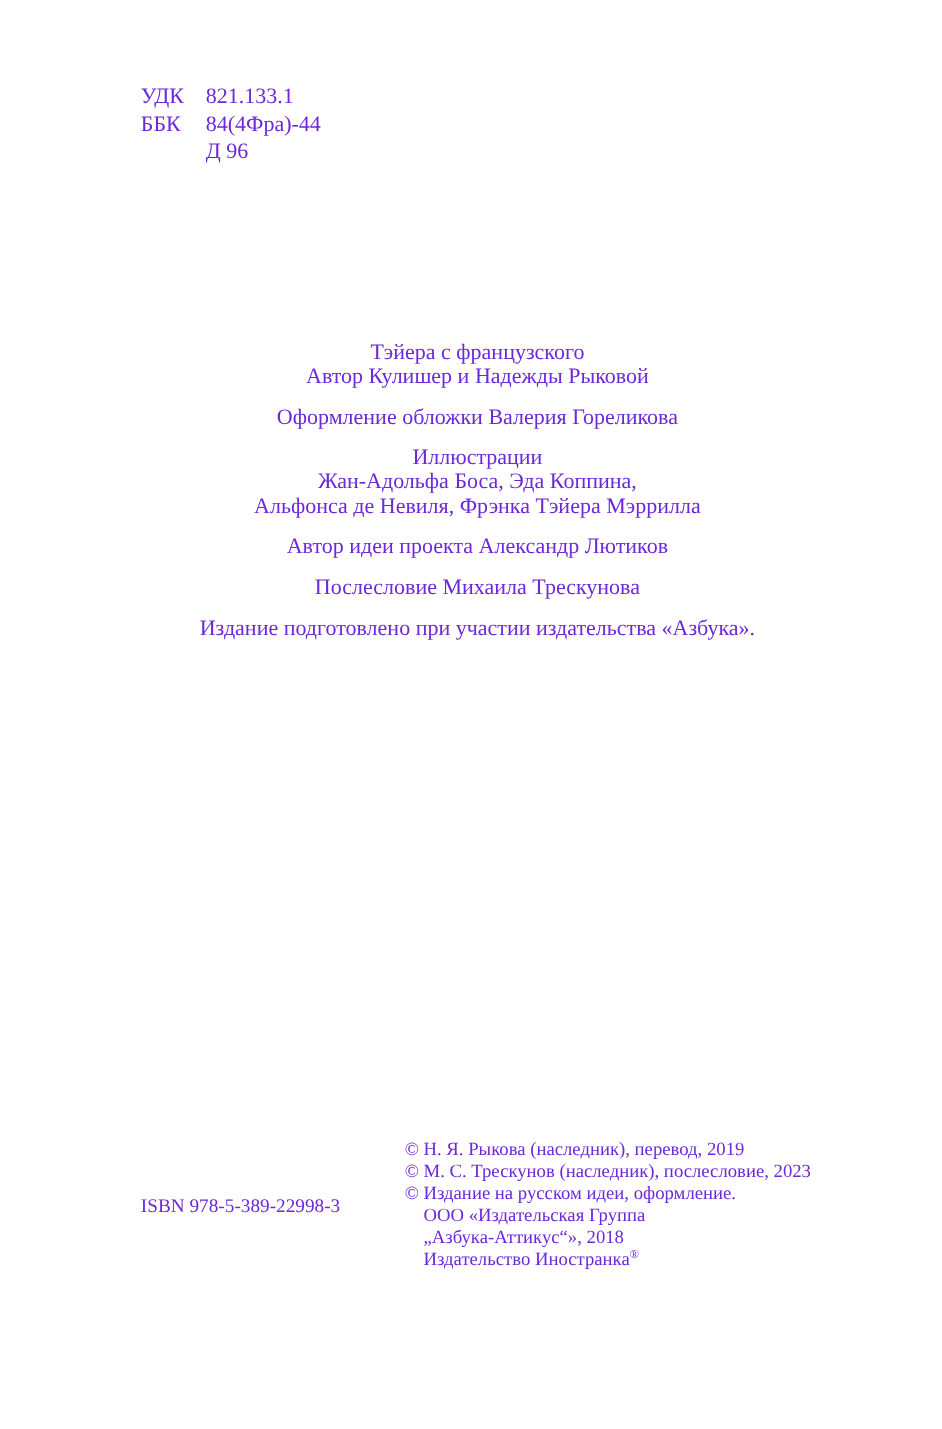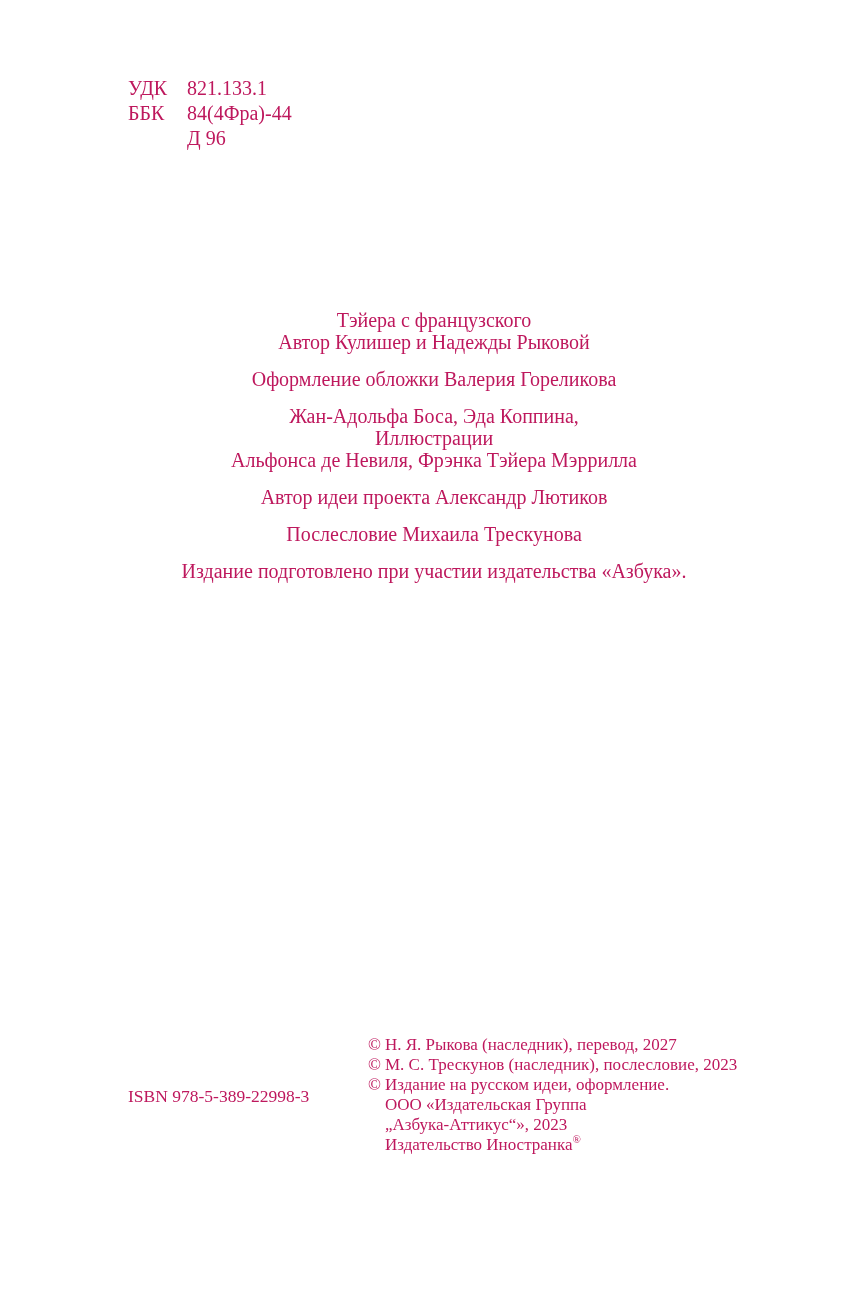--- a/index.html
+++ b/index.html
@@ -5,21 +5,21 @@
   html, body {
     margin: 0;
     padding: 0;
     background: #ffffff;
   }
   .page {
     position: relative;
     width: 856px;
     height: 1299px;
     background: #ffffff;
-    color: #be185d;
+    color: #6d28d9;
     font-family: "Liberation Serif", "DejaVu Serif", serif;
     overflow: hidden;
   }
 
   
   .catalog {
     position: absolute;
     left: 128px;
     top: 76px;
     font-size: 20px;
@@ -96,50 +96,50 @@
 
   <div class="credits">
     <div class="group">
       <div>Тэйера с французского</div>
       <div>Автор Кулишер и Надежды Рыковой</div>
     </div>
     <div class="group">
       <div>Оформление обложки Валерия Гореликова</div>
     </div>
     <div class="group">
+      <div>Иллюстрации</div>
       <div>Жан-Адольфа Боса, Эда Коппина,</div>
-      <div>Иллюстрации</div>
       <div>Альфонса де Невиля, Фрэнка Тэйера Мэррилла</div>
     </div>
     <div class="group">
       <div>Автор идеи проекта Александр Лютиков</div>
     </div>
     <div class="group">
       <div>Послесловие Михаила Трескунова</div>
     </div>
     <div class="group">
       <div>Издание подготовлено при участии издательства «Азбука».</div>
     </div>
   </div>
 
   <div class="copyright">
     <div class="cline">
-      <span class="csym">©</span><span>Н. Я. Рыкова (наследник), перевод, 2027</span>
+      <span class="csym">©</span><span>Н. Я. Рыкова (наследник), перевод, 2019</span>
     </div>
     <div class="cline">
       <span class="csym">©</span><span>М. С. Трескунов (наследник), послесловие, 2023</span>
     </div>
     <div class="cline">
       <span class="csym">©</span><span>Издание на русском идеи, оформление.</span>
     </div>
     <div class="cline indent">
       <span>ООО «Издательская Группа</span>
     </div>
     <div class="cline indent">
-      <span>„Азбука-Аттикус“», 2023</span>
+      <span>„Азбука-Аттикус“», 2018</span>
     </div>
     <div class="cline indent">
       <span>Издательство Иностранка</span><sup>®</sup>
     </div>
   </div>
 
   <div class="isbn">ISBN 978-5-389-22998-3</div>
 
 </div>
 

